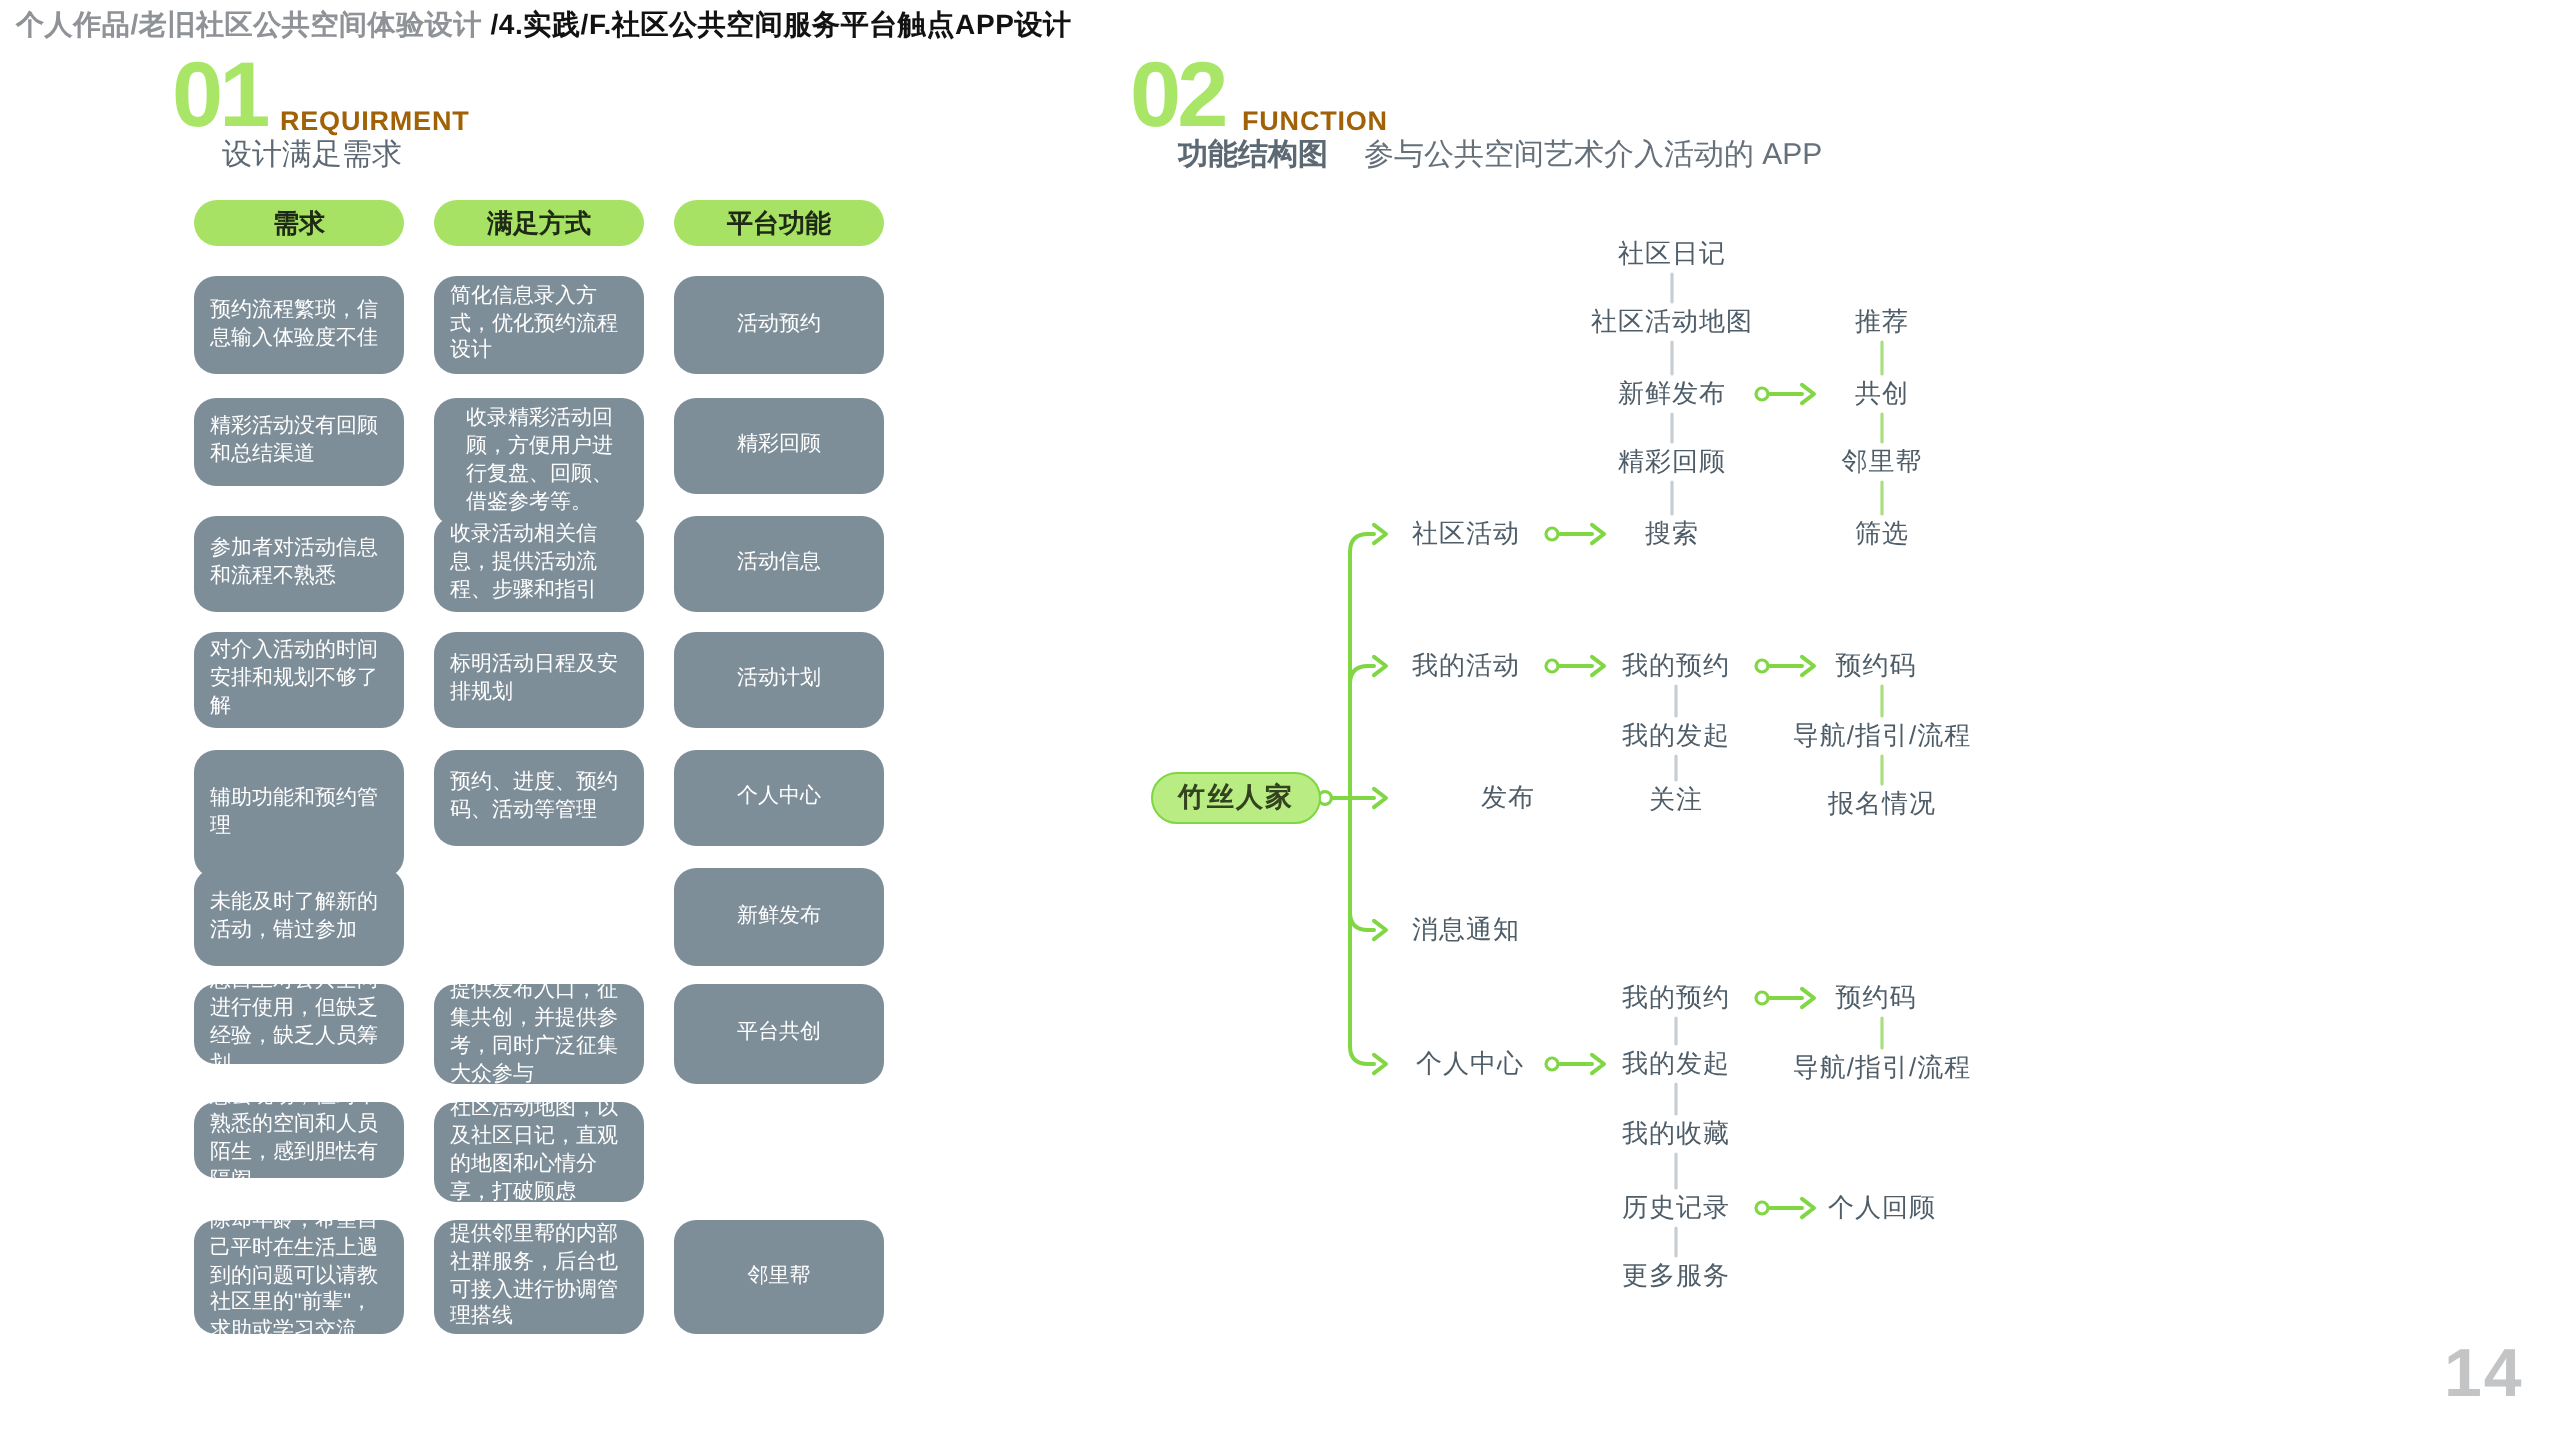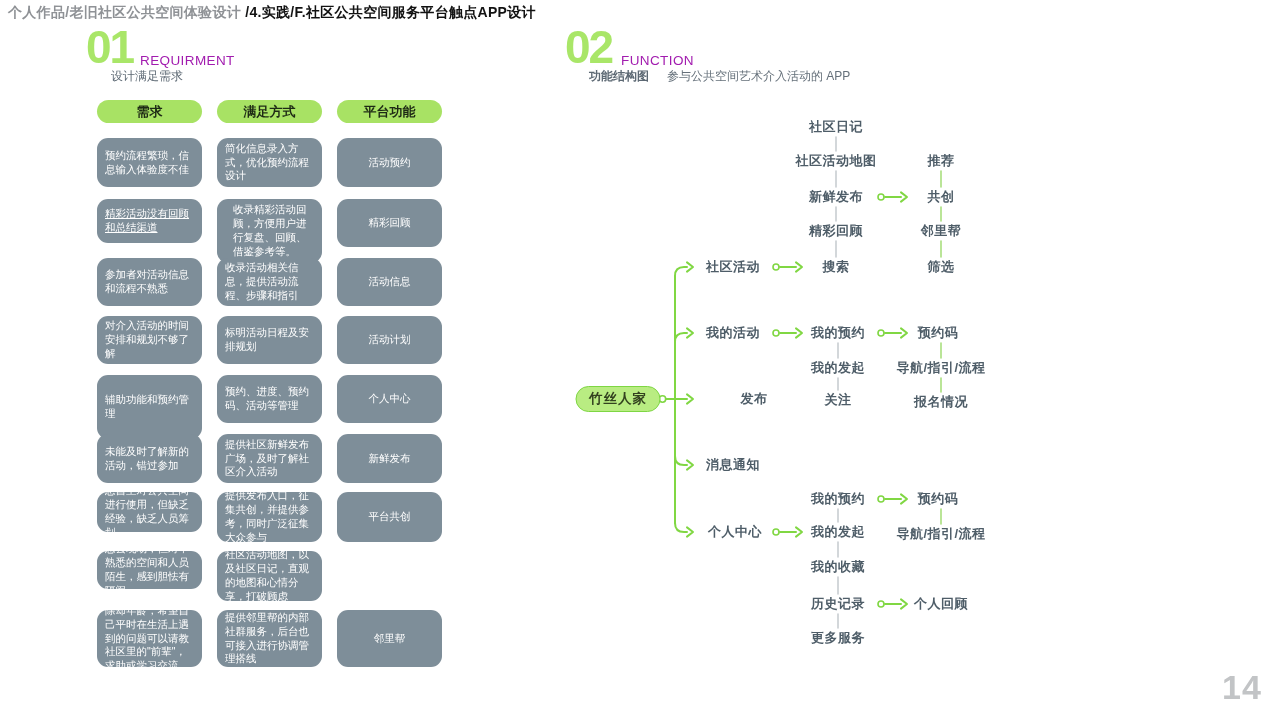--- a/index.html
+++ b/index.html
@@ -10,22 +10,22 @@
   }
   .abs{position:absolute;}
 
   
   .top-header{left:8px;top:4px;font-size:14px;font-weight:700;letter-spacing:0.3px;white-space:nowrap;}
   .top-header .bc-gray{color:#8f9296;}
   .top-header .bc-black{color:#121212;}
 
   
   .sec-num{font-size:46px;font-weight:800;color:#a9e668;letter-spacing:-2px;line-height:1;}
-  .sec-title{font-size:13.5px;font-weight:400;color:#a21caf;letter-spacing:0.4px;padding-left:36px;}
-  .sec-sub{font-size:12px;color:#5c6873;}
+  .sec-title{font-size:13.5px;font-weight:700;color:#a16207;letter-spacing:0.4px;padding-left:36px;}
+  .sec-sub{font-size:15px;color:#5c6873;}
   .sec-sub .sub-bold{font-weight:700;}
   .sec-sub .sub-rest{margin-left:18px;font-weight:400;color:#65707a;margin-top:24px;}
 
   
   #req-table{left:97px;top:100px;width:346px;height:580px;}
   .col-pill{
     position:absolute;width:105px;height:23px;border-radius:12px;background:#a8e264;
     display:flex;align-items:center;justify-content:center;
     font-size:13px;font-weight:700;color:#1e2a15;
   }
@@ -35,21 +35,21 @@
     display:flex;align-items:center;box-sizing:border-box;padding:5px 8px;
   }
   .gcell.center{justify-content:center;text-align:center;}
   .gcell.left{justify-content:flex-start;text-align:left;}
 
   
   #diagram{left:0;top:0;width:1280px;height:720px;pointer-events:none;}
   #tree-svg{position:absolute;left:0;top:0;}
   .tree-label{
     position:absolute;transform:translate(-50%,-50%);white-space:nowrap;
-    font-size:13px;font-weight:700;color:#4e5d68;letter-spacing:0.5px;
+    font-size:13px;font-weight:400;color:#4e5d68;letter-spacing:0.5px;
   }
   .root-pill{
     position:absolute;transform:translate(-50%,-50%);
     width:83px;height:24px;border-radius:13px;
     background:#b9ec82;border:1.5px solid #7ed643;
     display:flex;align-items:center;justify-content:center;
     font-size:13.5px;font-weight:700;color:#33421f;letter-spacing:1px;
   }
 
   .page-num{left:1222px;top:668px;font-size:34px;font-weight:700;color:#c2c4c6;letter-spacing:1px;}
@@ -65,34 +65,33 @@
 <div class="abs sec-title" style="left:104px;top:53px;">REQUIRMENT</div>
 <div class="abs sec-sub" style="left:111px;top:68px;">设计满足需求</div>
 
 <div class="abs" id="req-table">
     <div class="col-pill" style="left: 0px; top: 0px;">需求</div>
     <div class="col-pill" style="left: 120px; top: 0px;">满足方式</div>
     <div class="col-pill" style="left: 240px; top: 0px;">平台功能</div>
     <div class="gcell left" style="left: 0px; top: 38px; height: 49px;">预约流程繁琐，信息输入体验度不佳</div>
     <div class="gcell left" style="left: 120px; top: 38px; height: 49px;">简化信息录入方式，优化预约流程设计</div>
     <div class="gcell center" style="left: 240px; top: 38px; height: 49px;">活动预约</div>
-    <div class="gcell left" style="left: 0px; top: 99px; height: 44px; text-decoration: underline;">精彩活动没有回顾和总结渠道</div>
+    <div class="gcell left" style="left: 0px; top: 99px; height: 44px;">精彩活动没有回顾和总结渠道</div>
     <div class="gcell left" style="left: 120px; top: 99px; height: 64px; padding-left: 16px;">收录精彩活动回顾，方便用户进行复盘、回顾、借鉴参考等。</div>
     <div class="gcell center" style="left: 240px; top: 99px; height: 48px;">精彩回顾</div>
     <div class="gcell left" style="left: 0px; top: 158px; height: 48px;">参加者对活动信息和流程不熟悉</div>
     <div class="gcell left" style="left: 120px; top: 158px; height: 48px;">收录活动相关信息，提供活动流程、步骤和指引</div>
     <div class="gcell center" style="left: 240px; top: 158px; height: 48px;">活动信息</div>
     <div class="gcell left" style="left: 0px; top: 216px; height: 48px;">对介入活动的时间安排和规划不够了解</div>
     <div class="gcell left" style="left: 120px; top: 216px; height: 48px;">标明活动日程及安排规划</div>
     <div class="gcell center" style="left: 240px; top: 216px; height: 48px;">活动计划</div>
     <div class="gcell left" style="left: 0px; top: 275px; height: 64px;">辅助功能和预约管理</div>
     <div class="gcell left" style="left: 120px; top: 275px; height: 48px;">预约、进度、预约码、活动等管理</div>
     <div class="gcell center" style="left: 240px; top: 275px; height: 48px;">个人中心</div>
     <div class="gcell left" style="left: 0px; top: 334px; height: 49px;">未能及时了解新的活动，错过参加</div>
-    <div class="gcell left" style="left: 120px; top: 334px; height: 49px;">提供社区新鲜发布广场，及时了解社区介入活动</div>
     <div class="gcell center" style="left: 240px; top: 334px; height: 49px;">新鲜发布</div>
     <div class="gcell left" style="left: 0px; top: 392px; height: 40px;">想自主对公共空间进行使用，但缺乏经验，缺乏人员筹划</div>
     <div class="gcell left" style="left: 120px; top: 392px; height: 50px;">提供发布入口，征集共创，并提供参考，同时广泛征集大众参与</div>
     <div class="gcell center" style="left: 240px; top: 392px; height: 50px;">平台共创</div>
     <div class="gcell left" style="left: 0px; top: 451px; height: 38px;">想去现场，但对不熟悉的空间和人员陌生，感到胆怯有隔阂</div>
     <div class="gcell left" style="left: 120px; top: 451px; height: 50px;">社区活动地图，以及社区日记，直观的地图和心情分享，打破顾虑</div>
     <div class="gcell left" style="left: 0px; top: 510px; height: 57px;">除却年龄，希望自己平时在生活上遇到的问题可以请教社区里的"前辈"，求助或学习交流</div>
     <div class="gcell left" style="left: 120px; top: 510px; height: 57px;">提供邻里帮的内部社群服务，后台也可接入进行协调管理搭线</div>
     <div class="gcell center" style="left: 240px; top: 510px; height: 57px;">邻里帮</div>
   </div>

